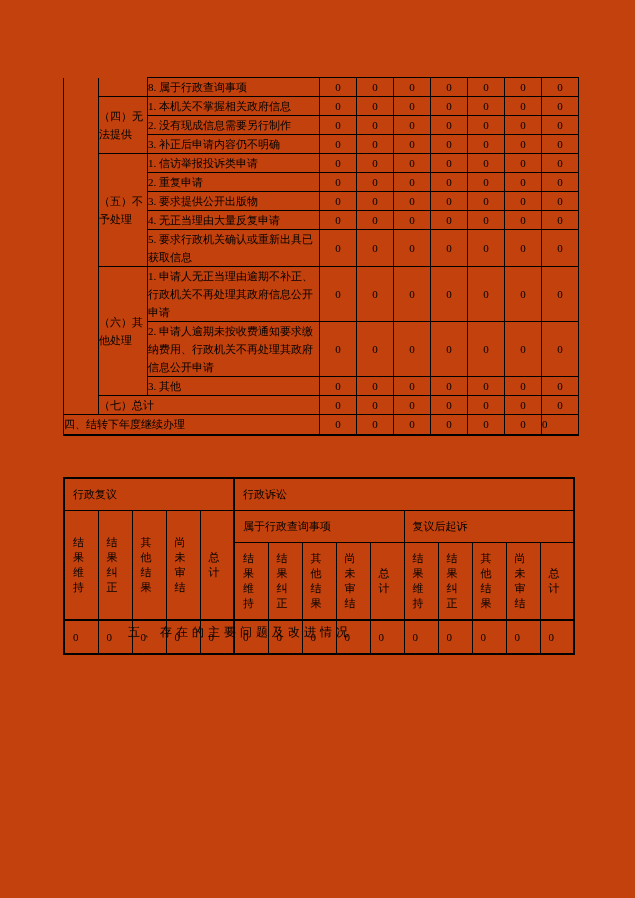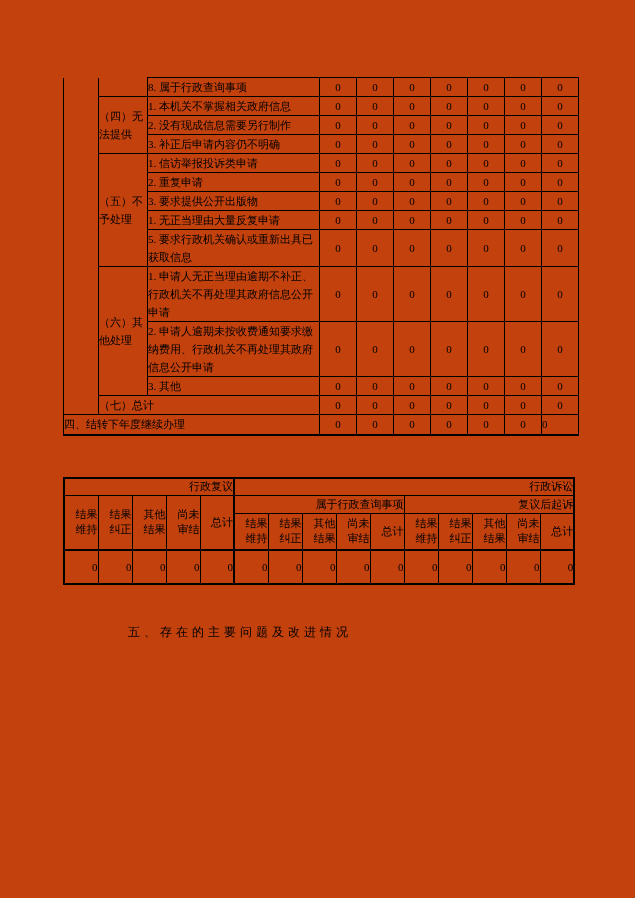--- a/index.html
+++ b/index.html
@@ -22,22 +22,22 @@
   tr.carry td{border-bottom:2px solid #000;}
   td.carrylabel{text-align:left;padding:0 0 0 3px;}
 
   
   .t2-title{position:absolute;left:130px;top:452px;font-size:16px;font-weight:bold;
             letter-spacing:0.8px;line-height:20px;white-space:nowrap;}
 
   
   table.t2{position:absolute;left:63px;top:477px;border-collapse:collapse;table-layout:fixed;
            width:510px;border:2px solid #000;}
-  table.t2 td{border:1px solid #000;font-size:11px;text-align:right;vertical-align:middle;
-              padding:0;font-family:"Liberation Serif","DejaVu Serif",serif;}
+  table.t2 td{border:1px solid #000;font-size:11px;text-align:left;vertical-align:middle;
+              padding:8px;font-family:"Liberation Serif","DejaVu Serif",serif;}
   table.t2 td.sub{white-space:pre-line;line-height:15px;}
   tr.t2r1{height:17px;} tr.t2r2{height:18px;} tr.t2r3{height:37px;} tr.t2r4{height:34px;}
   tr.t2r4 td{border-top:2px solid #000;}
   .bl2{border-left:2px solid #000 !important;margin-left:21px;}
 
   
   .s5-heading{position:absolute;left:128px;top:622px;font-size:12px;letter-spacing:4px;
               line-height:21px;white-space:nowrap;}
   .s5-para{position:absolute;left:96px;top:646px;width:464px;font-size:15px;line-height:37px;
            letter-spacing:2.2px;text-align:justify;text-indent:32px;}
@@ -131,21 +131,21 @@
       <td class="item">3. 要求提供公开出版物</td>
       <td class="num">0</td>
       <td class="num">0</td>
       <td class="num">0</td>
       <td class="num">0</td>
       <td class="num">0</td>
       <td class="num">0</td>
       <td class="num">0</td>
     </tr>
     <tr class="h18">
-      <td class="item">1. 无正当理由大量反复申请</td>
+      <td class="item">4. 无正当理由大量反复申请</td>
       <td class="num">0</td>
       <td class="num">0</td>
       <td class="num">0</td>
       <td class="num">0</td>
       <td class="num">0</td>
       <td class="num">0</td>
       <td class="num">0</td>
     </tr>
     <tr class="h36">
       <td class="item">5. 要求行政机关确认或重新出具已获取信息</td>

